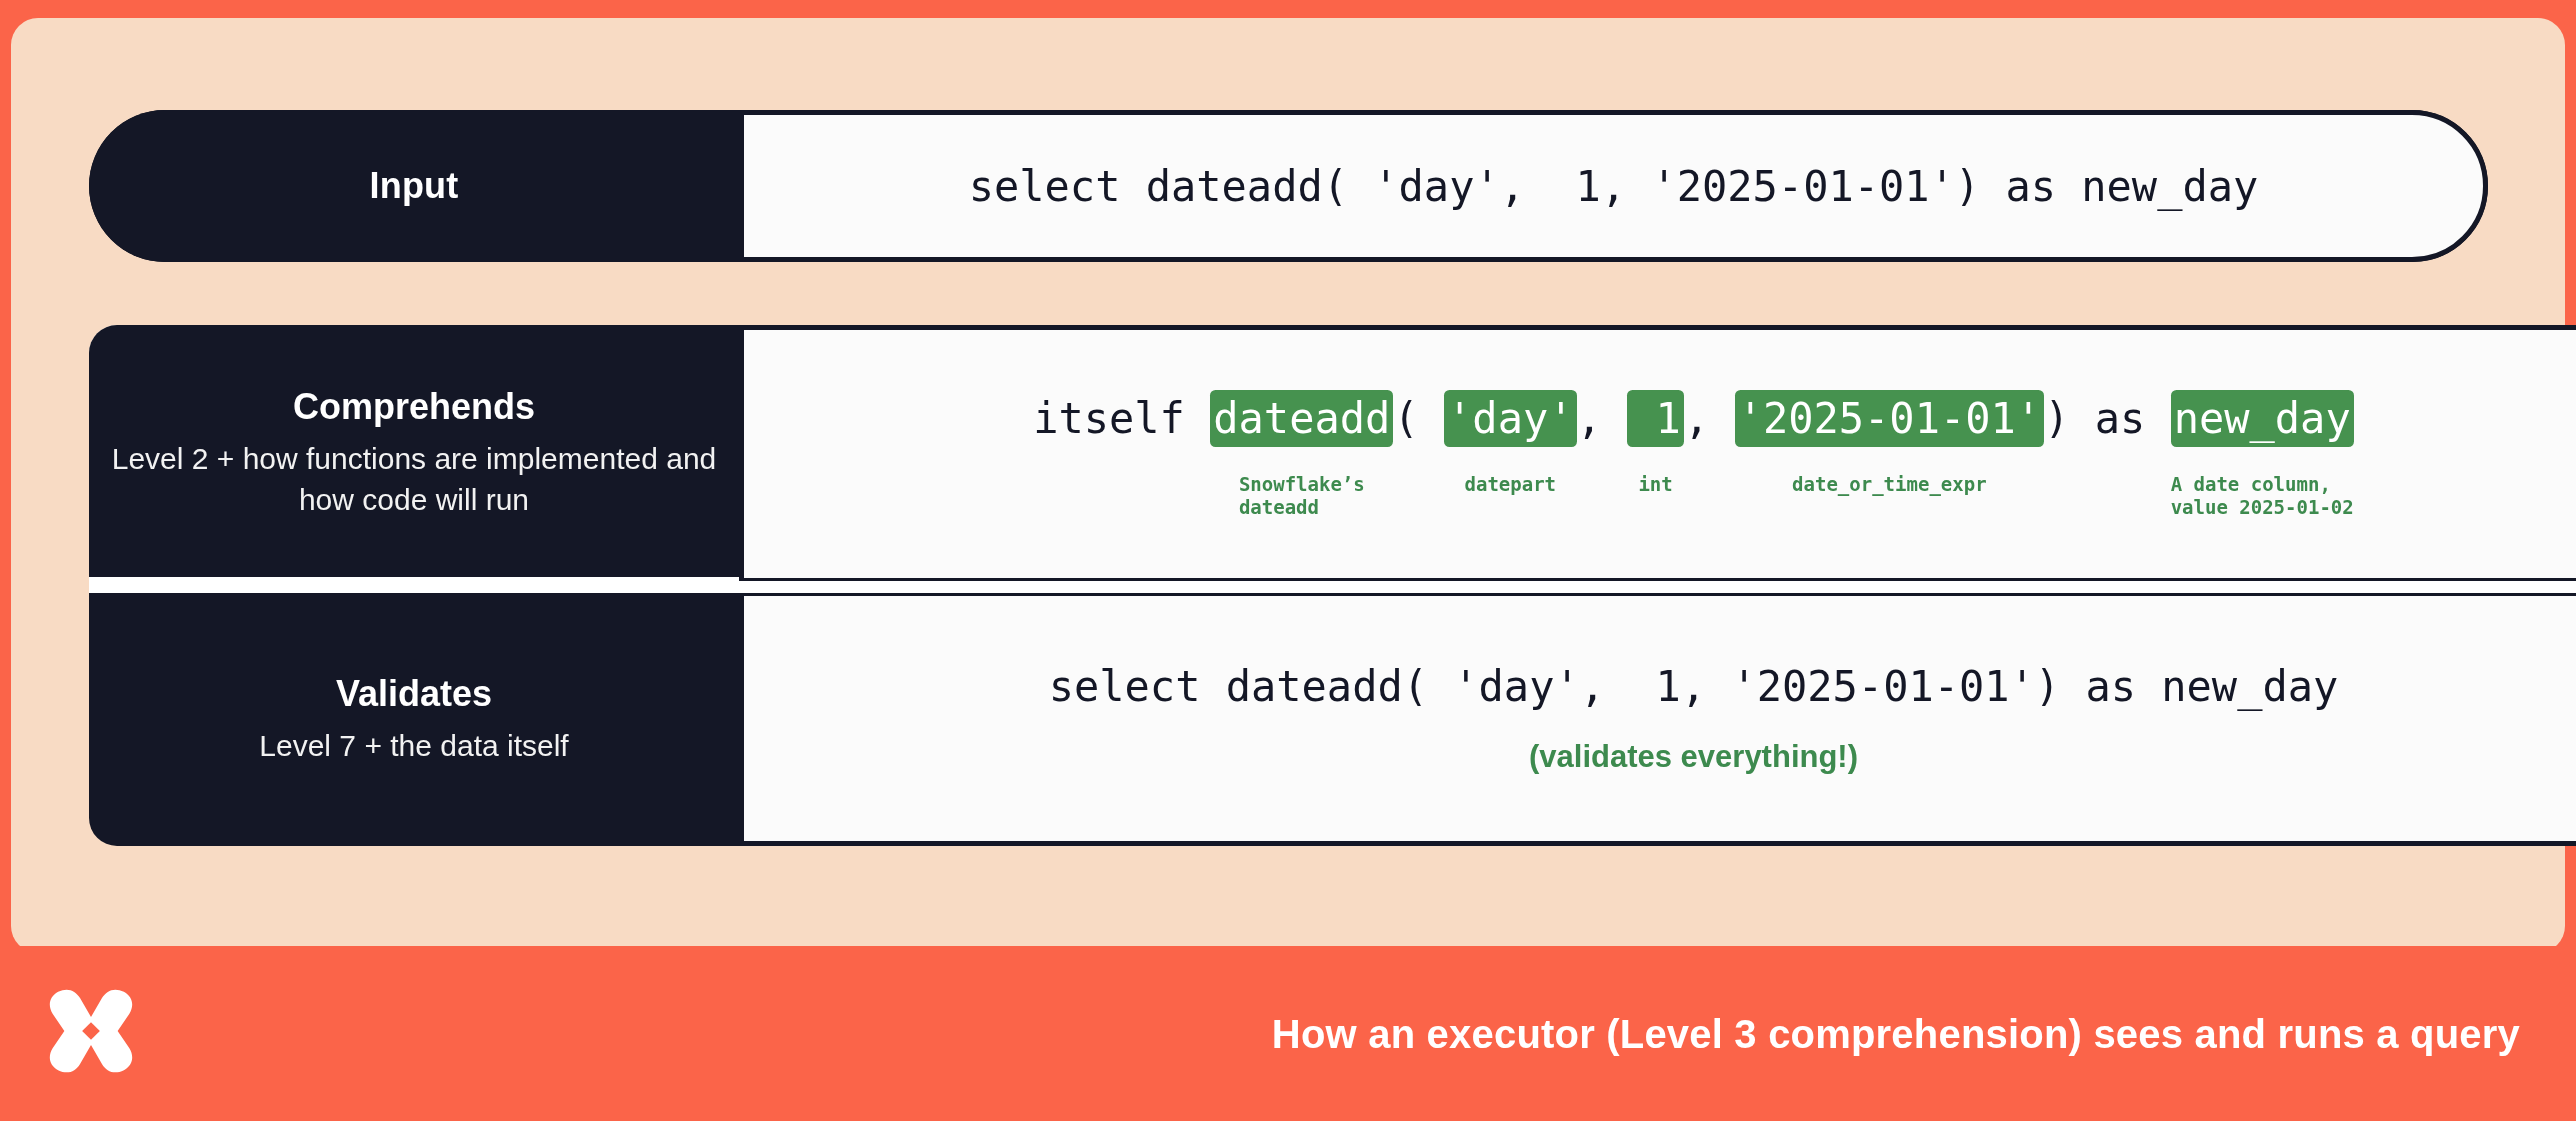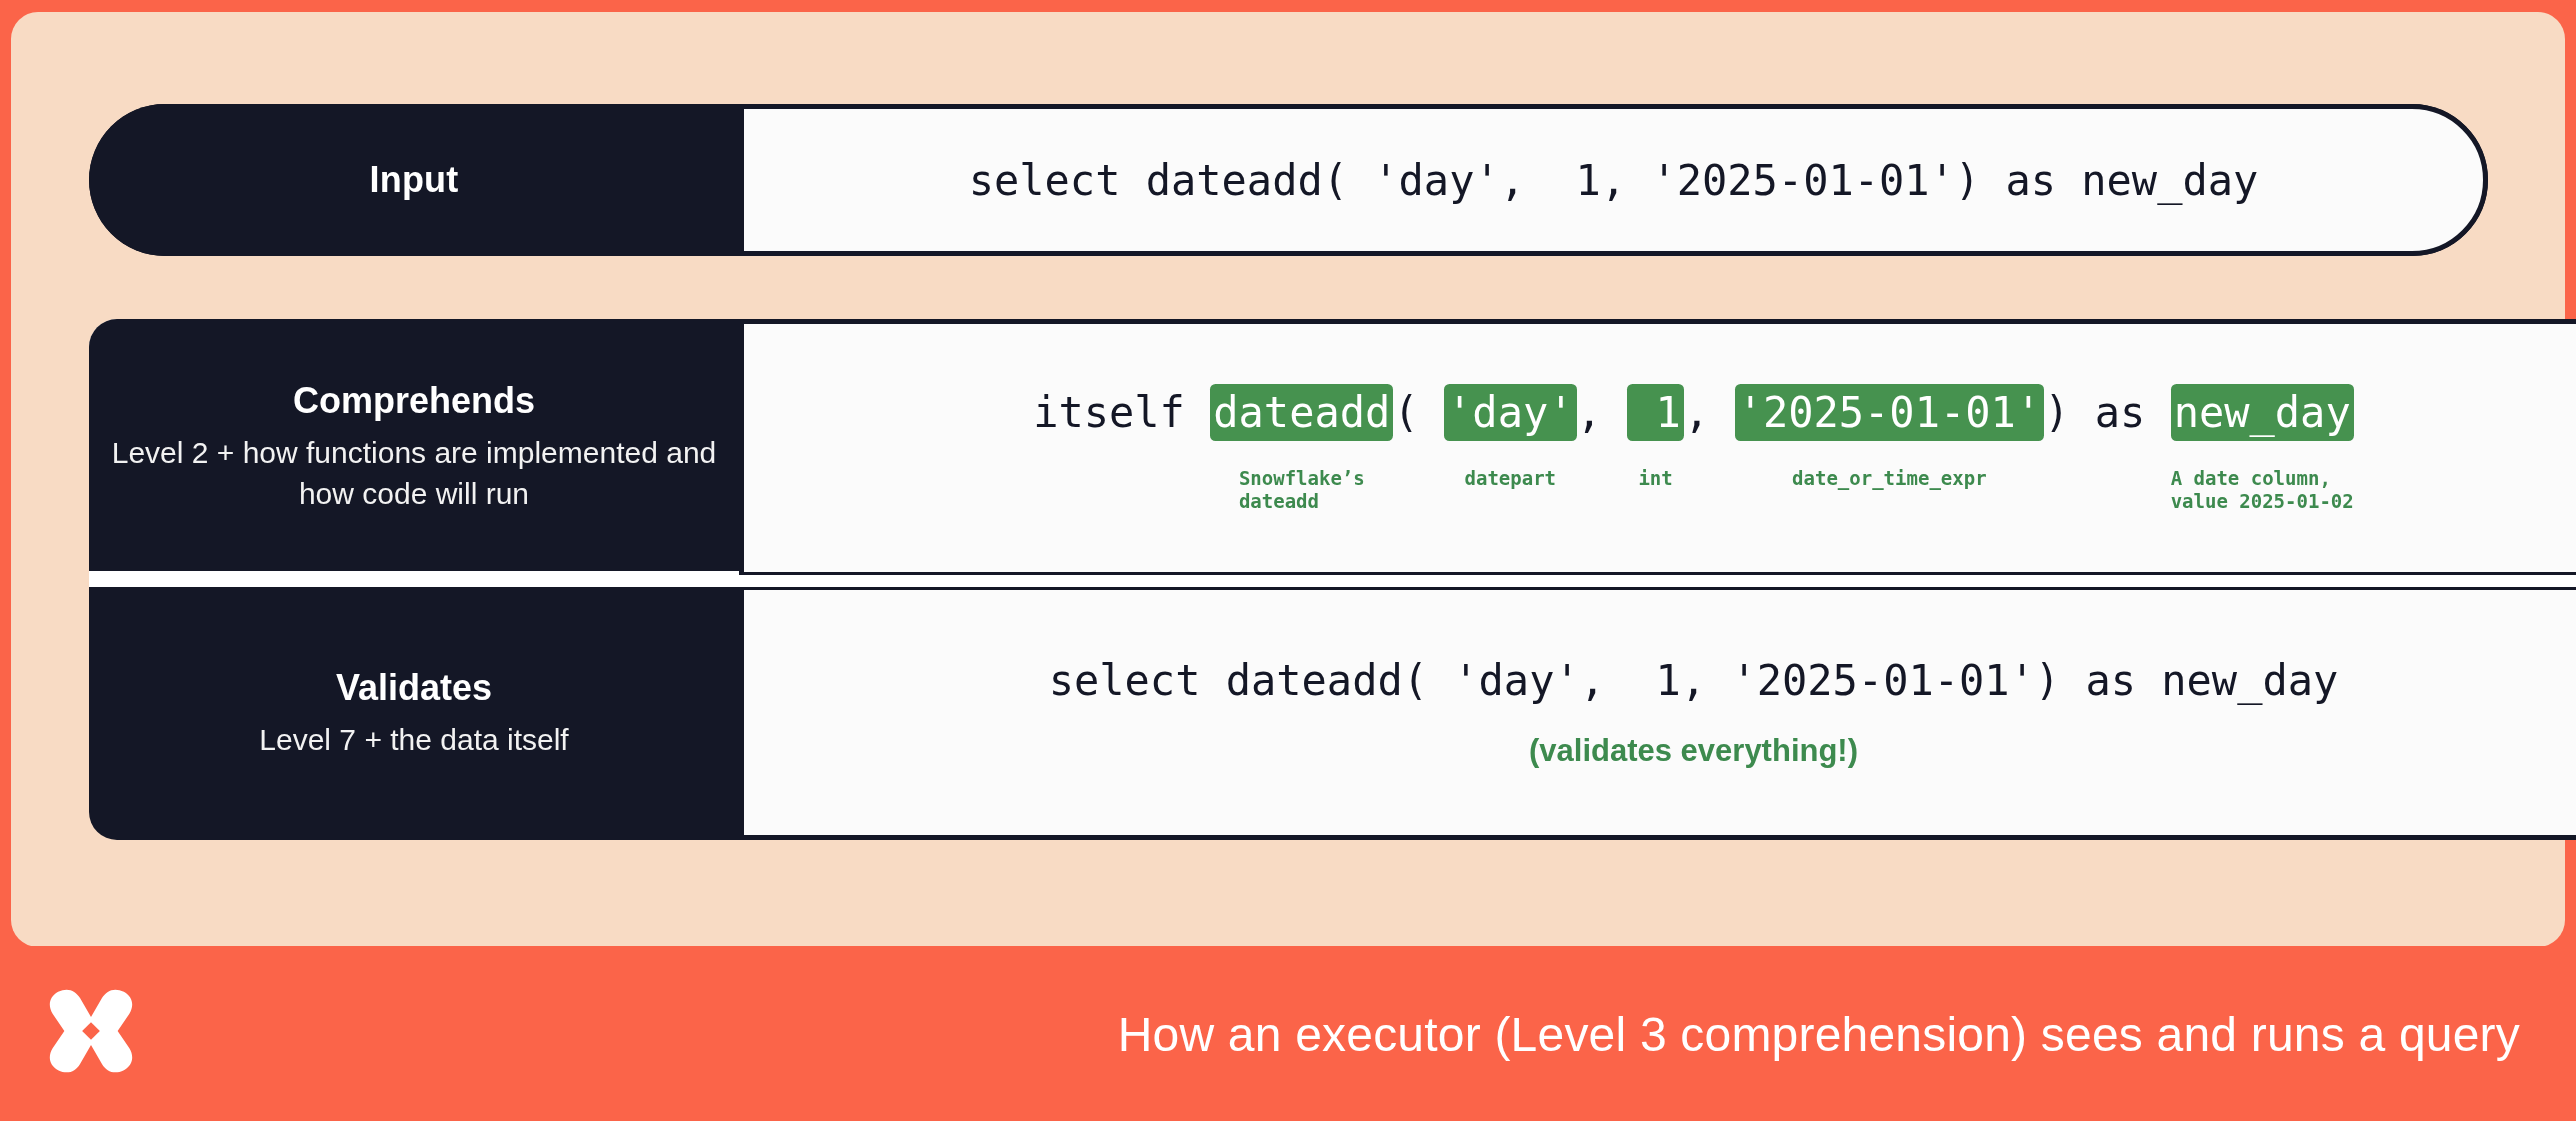--- a/index.html
+++ b/index.html
@@ -11,21 +11,21 @@
   }
   .slide{
     position:relative;
     width:2576px;height:1122px;
     background:#FB6449;
     box-sizing:border-box;
   }
   
   .canvas{
     position:absolute;
-    left:11px; top:12px;
+    left:11px; top:18px;
     width:2554px; height:935px;
     background:#F8DBC4;
     border-radius:27px;
     box-sizing:border-box;
   }
 
   
   .input-row{
     position:absolute;
     left:78px; top:92px;
@@ -197,22 +197,22 @@
     position:absolute;
     left:44px; top:38px;
     width:94px;height:94px;
   }
   .footer .caption{
     position:absolute;
     right:56px;
     top:50%;
     transform:translateY(-50%);
     color:#FFFFFF;
-    font-size:48px;
-    font-weight:400;
+    font-size:40px;
+    font-weight:700;
     letter-spacing:0.2px;
     white-space:nowrap;
   }
 </style>
 </head>
 <body>
 
 <div class="slide">
 
   <div class="canvas">

